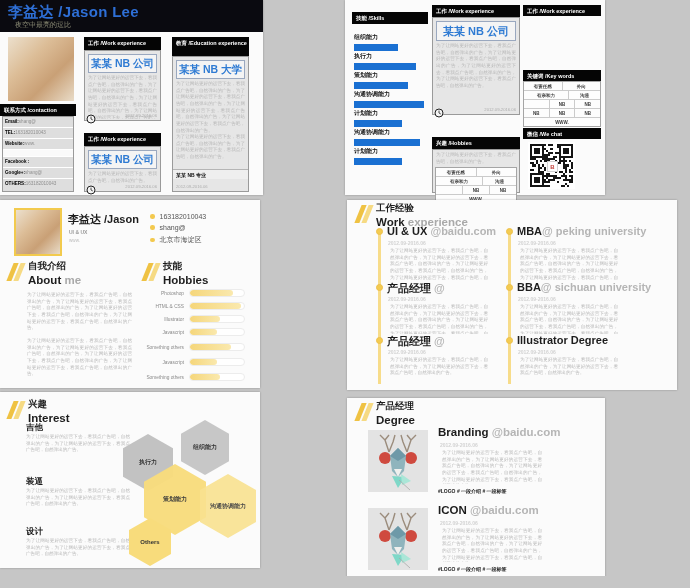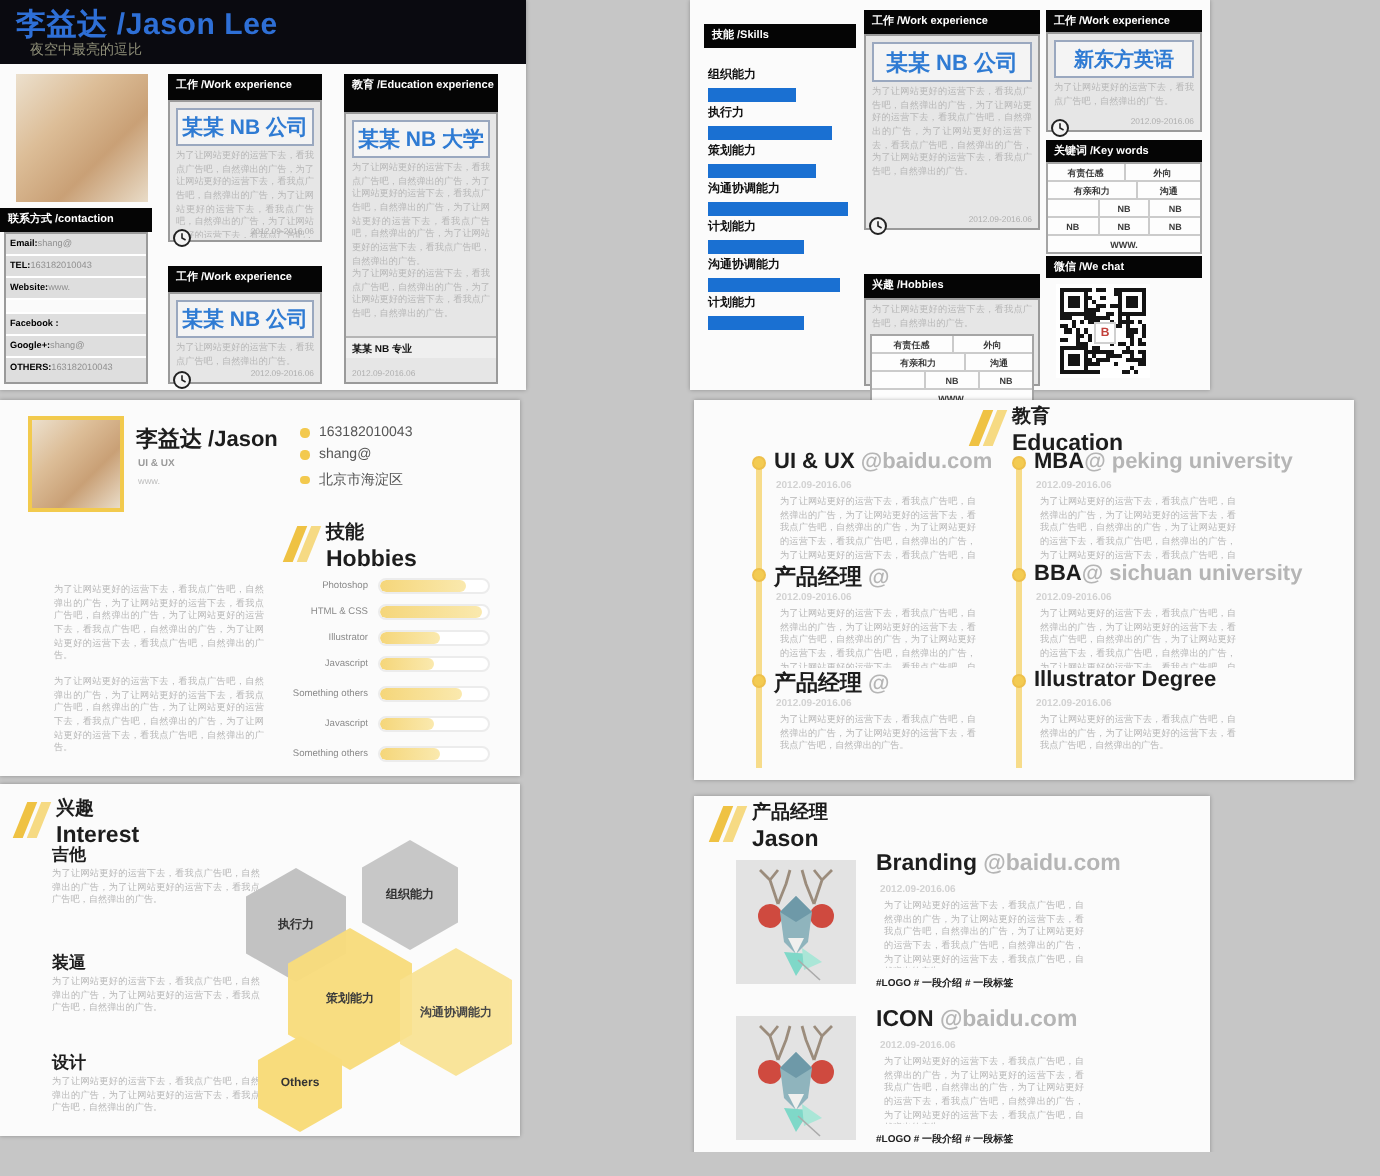--- a/index.html
+++ b/index.html
@@ -202,29 +202,20 @@
           <div class="kwcell">NB</div>
           <div class="kwcell">NB</div>
         </div>
         <div class="kwrow">
           <div class="kwcell">WWW.</div>
         </div>
       </div>
     </div>
 
     <div class="barh" style="left:178px;top:5px;width:78px;height:11px">工作 /Work experience</div>
-    <div class="gbox" style="left:178px;top:16px;width:78px;height:50px">
-      <div class="btitle" style="font-size:10px">新东方英语</div>
-      <div class="ftxt" style="margin:1px 3px;height:13px">为了让网站更好的运营下去，看我点广告吧，自然弹出的广告。</div>
-      <div class="fdate">2012.09-2016.06</div>
-      <svg class="clocksvg" viewBox="0 0 10 10">
-          <circle cx="5" cy="5" r="4" fill="#f4f4f4" stroke="#222" stroke-width="1"></circle>
-          <path d="M5 2.6 L5 5 L6.8 6" stroke="#222" stroke-width=".8" fill="none"></path>
-        </svg>
-    </div>
 
     <div class="barh" style="left:178px;top:70px;width:78px;height:11px">关键词 /Key words</div>
     <div class="kwtable" style="left:178px;top:81px;width:78px">
       <div class="kwrow">
         <div class="kwcell">有责任感</div>
         <div class="kwcell">外向</div>
       </div>
       <div class="kwrow">
         <div class="kwcell" style="flex:1.4">有亲和力</div>
         <div class="kwcell">沟通</div>
@@ -703,20 +694,28 @@
     </div>
     <div class="blcontact" style="left:150px;top:24px">
       <span class="dot"></span>
       <span>shang@</span>
     </div>
     <div class="blcontact" style="left:150px;top:35px">
       <span class="dot"></span>
       <span>北京市海淀区</span>
     </div>
 
+    <div class="sech" style="left:10px;top:60px">
+      <div class="slashes">
+          <span class="slash s1"></span>
+          <span class="slash s2"></span>
+        </div>
+      <div class="zh">自我介绍</div>
+      <div class="en"><span>About</span><span class="lt"> me</span></div>
+    </div>
     <div class="ftxt" style="position:absolute;left:27px;top:92px;width:105px;height:40px">为了让网站更好的运营下去，看我点广告吧，自然弹出的广告，为了让网站更好的运营下去，看我点广告吧，自然弹出的广告，为了让网站更好的运营下去，看我点广告吧，自然弹出的广告，为了让网站更好的运营下去，看我点广告吧，自然弹出的广告。</div>
     <div class="ftxt" style="position:absolute;left:27px;top:138px;width:105px;height:42px">为了让网站更好的运营下去，看我点广告吧，自然弹出的广告，为了让网站更好的运营下去，看我点广告吧，自然弹出的广告，为了让网站更好的运营下去，看我点广告吧，自然弹出的广告，为了让网站更好的运营下去，看我点广告吧，自然弹出的广告。</div>
 
     <div class="sech" style="left:145px;top:60px">
       <div class="slashes">
           <span class="slash s1"></span>
           <span class="slash s2"></span>
         </div>
       <div class="zh">技能</div>
       <div class="en"><span>Hobbies</span><span class="lt"></span></div>
@@ -783,42 +782,42 @@
     <div class="ftxt" style="position:absolute;left:26px;top:146px;width:104px;height:26px">为了让网站更好的运营下去，看我点广告吧，自然弹出的广告，为了让网站更好的运营下去，看我点广告吧，自然弹出的广告。</div>
 
     <div class="hex" style="left:181px;top:28px;width:48px;height:55px;background:#c7c7c7">组织能力</div>
     <div class="hex" style="left:123px;top:42px;width:50px;height:57px;background:#c2c2c2">执行力</div>
     <div class="hex" style="left:144px;top:72px;width:62px;height:71px;background:#f8dc7c;opacity:.96">策划能力</div>
     <div class="hex" style="left:200px;top:82px;width:56px;height:64px;background:#f9e190;opacity:.9">沟通协调能力</div>
     <div class="hex" style="left:129px;top:126px;width:42px;height:48px;background:#f8dc7c">Others</div>
   </div>
 
   <div class="card" style="left:347px;top:200px;width:330px;height:190px">
+    <div class="sech" style="left:11px;top:2px">
+      <div class="slashes">
+          <span class="slash s1"></span>
+          <span class="slash s2"></span>
+        </div>
+      <div class="zh">工作经验</div>
+      <div class="en"><span>Work</span><span class="lt"> experience</span></div>
+    </div>
     <div class="tline" style="left:31px;top:32px;height:152px"></div>
     <div class="tdot" style="left:29px;top:28px"></div>
     <div class="tdot" style="left:29px;top:84px"></div>
     <div class="tdot" style="left:29px;top:137px"></div>
     <div class="etitle" style="left:40px;top:25px"><span>UI &amp; UX</span><span class="at"> @baidu.com</span></div>
     <div class="edate" style="left:41px;top:40px">2012.09-2016.06</div>
     <div class="ftxt" style="position:absolute;left:43px;top:48px;width:98px;height:33px">为了让网站更好的运营下去，看我点广告吧，自然弹出的广告，为了让网站更好的运营下去，看我点广告吧，自然弹出的广告，为了让网站更好的运营下去，看我点广告吧，自然弹出的广告，为了让网站更好的运营下去，看我点广告吧，自然弹出的广告。</div>
     <div class="etitle" style="left:40px;top:81px"><span>产品经理</span><span class="at"> @</span></div>
     <div class="edate" style="left:41px;top:96px">2012.09-2016.06</div>
     <div class="ftxt" style="position:absolute;left:43px;top:104px;width:98px;height:30px">为了让网站更好的运营下去，看我点广告吧，自然弹出的广告，为了让网站更好的运营下去，看我点广告吧，自然弹出的广告，为了让网站更好的运营下去，看我点广告吧，自然弹出的广告，为了让网站更好的运营下去，看我点广告吧，自然弹出的广告。</div>
     <div class="etitle" style="left:40px;top:134px"><span>产品经理</span><span class="at"> @</span></div>
     <div class="edate" style="left:41px;top:149px">2012.09-2016.06</div>
     <div class="ftxt" style="position:absolute;left:43px;top:157px;width:98px;height:28px">为了让网站更好的运营下去，看我点广告吧，自然弹出的广告，为了让网站更好的运营下去，看我点广告吧，自然弹出的广告。</div>
 
-    <div class="sech" style="left:141px;top:2px">
-      <div class="slashes">
-          <span class="slash s1"></span>
-          <span class="slash s2"></span>
-        </div>
-      <div class="zh">教育</div>
-      <div class="en"><span>Education</span><span class="lt"></span></div>
-    </div>
     <div class="tline" style="left:161px;top:32px;height:152px"></div>
     <div class="tdot" style="left:159px;top:28px"></div>
     <div class="tdot" style="left:159px;top:84px"></div>
     <div class="tdot" style="left:159px;top:137px"></div>
     <div class="etitle" style="left:170px;top:25px"><span>MBA</span><span class="at">@ peking university</span></div>
     <div class="edate" style="left:171px;top:40px">2012.09-2016.06</div>
     <div class="ftxt" style="position:absolute;left:173px;top:48px;width:98px;height:33px">为了让网站更好的运营下去，看我点广告吧，自然弹出的广告，为了让网站更好的运营下去，看我点广告吧，自然弹出的广告，为了让网站更好的运营下去，看我点广告吧，自然弹出的广告，为了让网站更好的运营下去，看我点广告吧，自然弹出的广告。</div>
     <div class="etitle" style="left:170px;top:81px"><span>BBA</span><span class="at">@ sichuan university</span></div>
     <div class="edate" style="left:171px;top:96px">2012.09-2016.06</div>
     <div class="ftxt" style="position:absolute;left:173px;top:104px;width:98px;height:30px">为了让网站更好的运营下去，看我点广告吧，自然弹出的广告，为了让网站更好的运营下去，看我点广告吧，自然弹出的广告，为了让网站更好的运营下去，看我点广告吧，自然弹出的广告，为了让网站更好的运营下去，看我点广告吧，自然弹出的广告。</div>
@@ -827,21 +826,21 @@
     <div class="ftxt" style="position:absolute;left:173px;top:157px;width:98px;height:28px">为了让网站更好的运营下去，看我点广告吧，自然弹出的广告，为了让网站更好的运营下去，看我点广告吧，自然弹出的广告。</div>
   </div>
 
   <div class="card" style="left:347px;top:398px;width:258px;height:180px">
     <div class="sech" style="left:11px;top:2px">
       <div class="slashes">
           <span class="slash s1"></span>
           <span class="slash s2"></span>
         </div>
       <div class="zh">产品经理</div>
-      <div class="en"><span>Jason</span><span class="lt"></span></div>
+      <div class="en"><span>Degree</span><span class="lt"></span></div>
     </div>
 
     <div class="workimg" style="left:21px;top:32px;width:60px;height:62px">
       <svg viewBox="0 0 60 62" width="60" height="62">
         <path d="M21 22 L17 10 M17 10 L12 5 M17 10 L21 5 M21 22 L25 12 M25 12 L27 5 M39 22 L43 10 M43 10 L48 5 M43 10 L39 5 M39 22 L35 12 M35 12 L33 5" stroke="#9b8c7c" stroke-width="1.4" fill="none"></path>
         <circle cx="17" cy="28" r="6" fill="#cf4a3f"></circle>
           <circle cx="43" cy="28" r="6" fill="#cf4a3f"></circle>
         <polygon points="30,18 38,26 36,41 30,47 24,41 22,26" fill="#8fb4bd"></polygon>
         <polygon points="30,18 38,26 30,31 22,26" fill="#6e99a8"></polygon>
         <polygon points="26,39 34,39 30,47" fill="#f0f0ee"></polygon>

